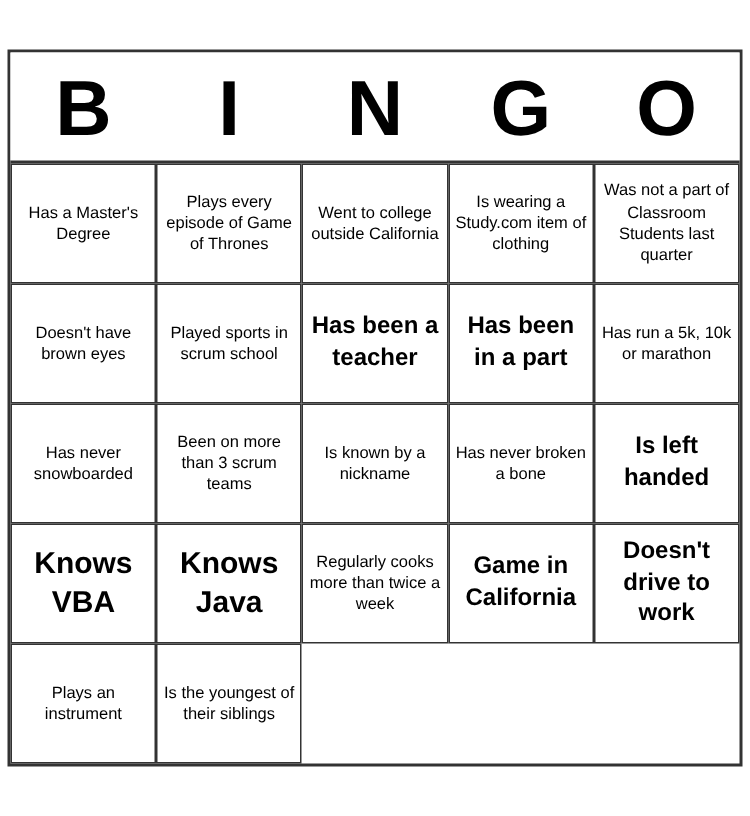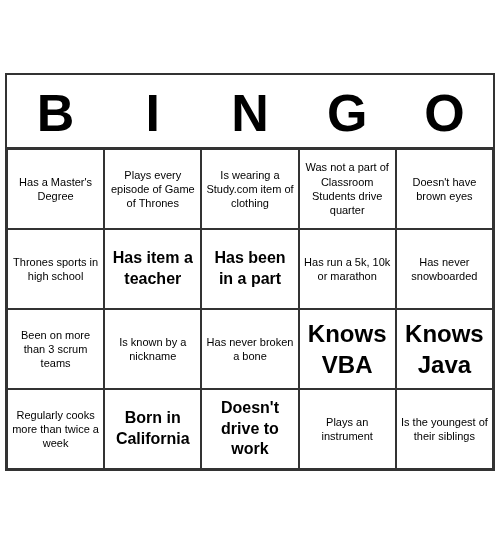--- a/index.html
+++ b/index.html
@@ -39,21 +39,21 @@
       min-height: 80px;
       display: flex;
       align-items: center;
       justify-content: center;
       text-align: center;
       font-size: 11px;
       line-height: 1.3;
       color: #000;
     }
     .bingo-cell.large-text {
-      font-size: 24px;
+      font-size: 20px;
       font-weight: bold;
     }
     .bingo-cell.medium-text {
       font-size: 16px;
       font-weight: bold;
     }
   </style>
 </head>
 <body>
 
@@ -61,32 +61,34 @@
   <div class="bingo-header">
   <div class="bingo-letter">B</div>
       <div class="bingo-letter">I</div>
       <div class="bingo-letter">N</div>
       <div class="bingo-letter">G</div>
       <div class="bingo-letter">O</div>
     </div>
   <div class="bingo-grid">
   <div class="bingo-cell">Has a Master's Degree</div>
       <div class="bingo-cell">Plays every episode of Game of Thrones</div>
+      <div class="bingo-cell">Went to college outside California</div>
       <div class="bingo-cell">Is wearing a Study.com item of clothing</div>
-      <div class="bingo-cell">Was not a part of Classroom Students drive quarter</div>
+      <div class="bingo-cell">Was not a part of Classroom Students last quarter</div>
       <div class="bingo-cell">Doesn't have brown eyes</div>
-      <div class="bingo-cell">Thrones sports in high school</div>
-      <div class="bingo-cell medium-text">Has item a teacher</div>
+      <div class="bingo-cell">Played sports in scrum school</div>
+      <div class="bingo-cell medium-text">Has been a teacher</div>
       <div class="bingo-cell medium-text">Has been in a part</div>
       <div class="bingo-cell">Has run a 5k, 10k or marathon</div>
       <div class="bingo-cell">Has never snowboarded</div>
       <div class="bingo-cell">Been on more than 3 scrum teams</div>
       <div class="bingo-cell">Is known by a nickname</div>
       <div class="bingo-cell">Has never broken a bone</div>
+      <div class="bingo-cell medium-text">Is left handed</div>
       <div class="bingo-cell large-text">Knows VBA</div>
       <div class="bingo-cell large-text">Knows Java</div>
       <div class="bingo-cell">Regularly cooks more than twice a week</div>
-      <div class="bingo-cell medium-text">Born in California</div>
+      <div class="bingo-cell medium-text">Game in California</div>
       <div class="bingo-cell medium-text">Doesn't drive to work</div>
       <div class="bingo-cell">Plays an instrument</div>
       <div class="bingo-cell">Is the youngest of their siblings</div>
     </div>
 </div>
 
 </body></html>

